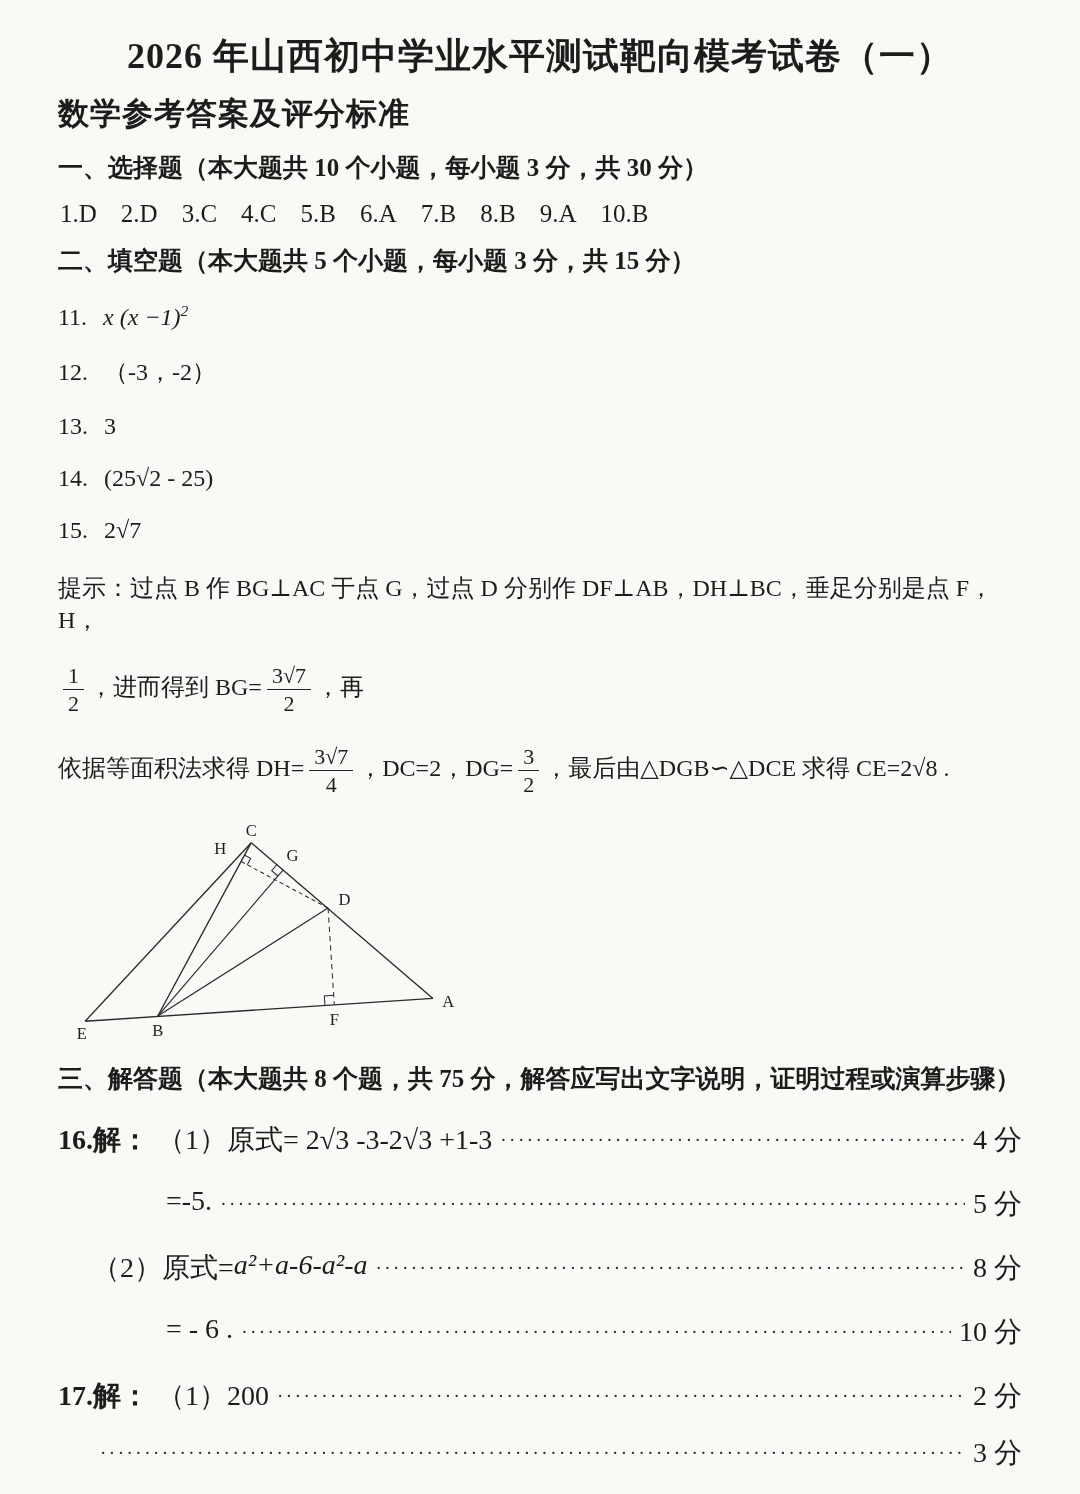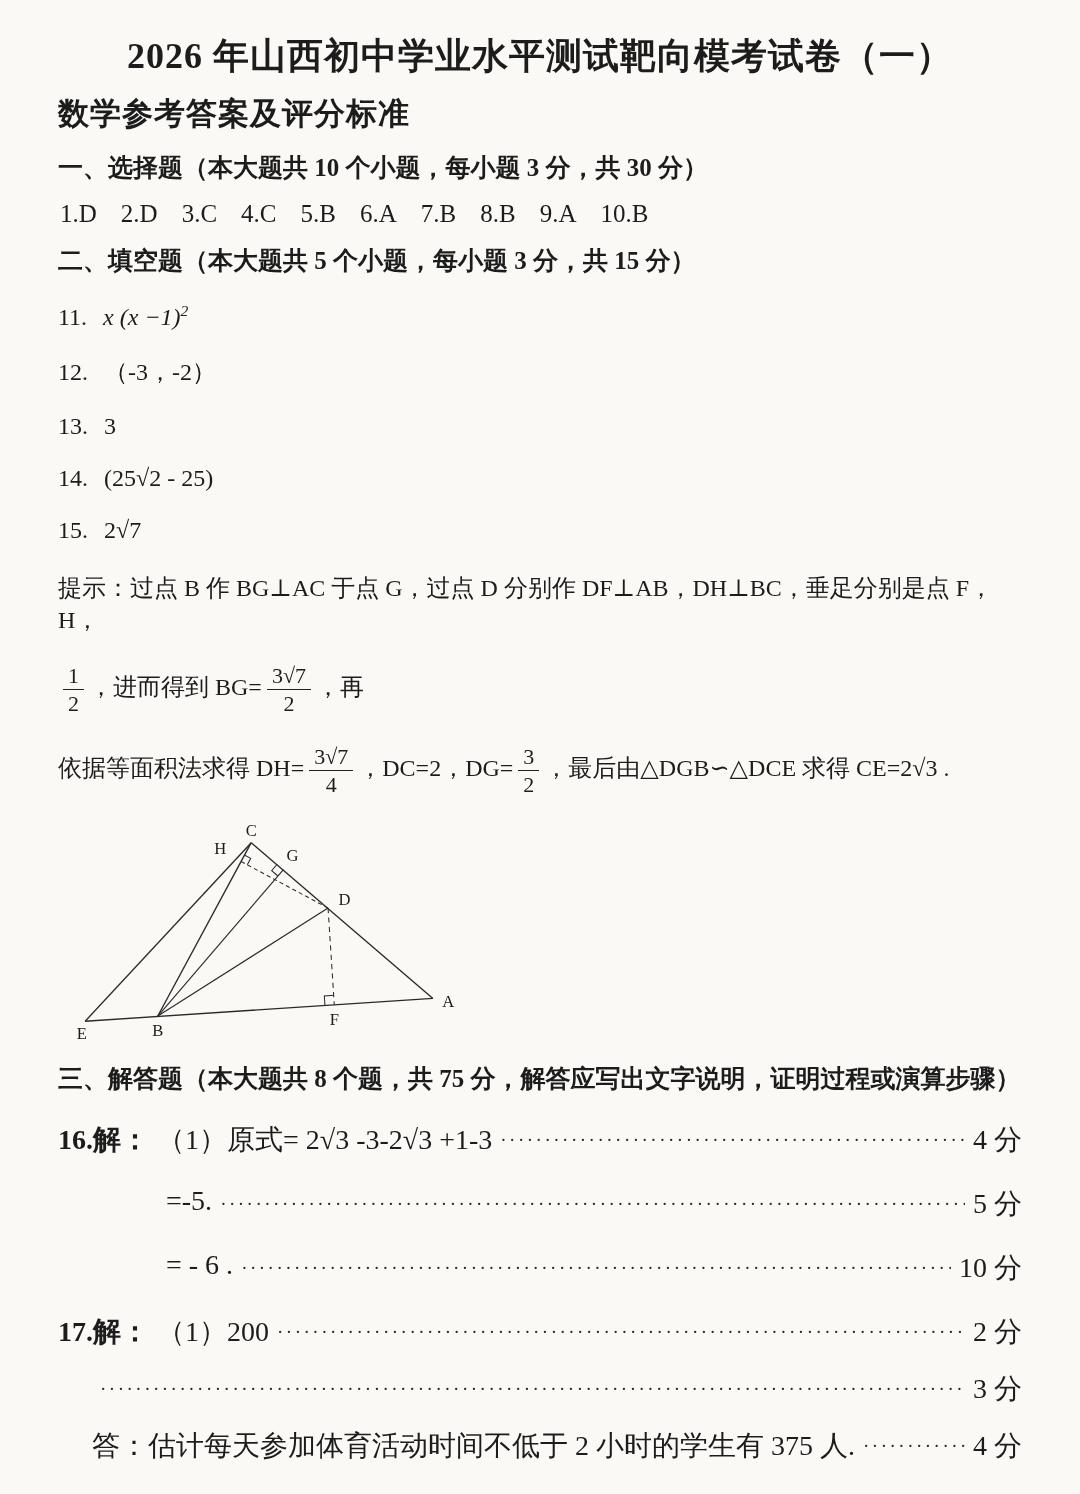--- a/index.html
+++ b/index.html
@@ -157,21 +157,21 @@
           <span class="den">2</span>
         </span><span>，再</span>
     </div>
     <div class="hint-line">
       <span>依据等面积法求得 DH=</span><span class="frac">
           <span class="num">3√7</span>
           <span class="den">4</span>
         </span><span>，DC=2，DG=</span><span class="frac">
           <span class="num">3</span>
           <span class="den">2</span>
-        </span><span>，最后由△DGB∽△DCE 求得 CE=2√3 .</span>
+        </span><span>，最后由△DGB∽△DCE 求得 CE=2√8 .</span>
     </div>
   </div>
 
   <div class="figure-wrap">
     <svg width="400" height="218" viewBox="0 0 380 210">
 
       <line x1="10" y1="190" x2="345" y2="168" stroke="#2a2a2a" stroke-width="1.3"></line>
       <line x1="80" y1="185" x2="170" y2="18" stroke="#2a2a2a" stroke-width="1.3"></line>
       <line x1="170" y1="18" x2="345" y2="168" stroke="#2a2a2a" stroke-width="1.3"></line>
       <line x1="10" y1="190" x2="170" y2="18" stroke="#2a2a2a" stroke-width="1.3"></line>
@@ -201,20 +201,26 @@
     <span class="pre">16.解：</span>
     <span class="txt">（1）原式= 2√3 -3-2√3 +1-3</span>
     <span class="dots"></span>
     <span class="score">4 分</span>
   </div>
   <div class="srow srow16 ind2">
     <span class="txt">=-5.</span>
     <span class="dots"></span>
     <span class="score">5 分</span>
   </div>
+  <div class="srow srow16 ind1">
+    <span class="txt">（2）原式=</span>
+    <span class="txt math">a²+a-6-a²-a</span>
+    <span class="dots"></span>
+    <span class="score">8 分</span>
+  </div>
   <div class="srow srow16 ind2">
     <span class="txt">= - 6 .</span>
     <span class="dots"></span>
     <span class="score">10 分</span>
   </div>
 
   <div class="srow srow17">
     <span class="pre">17.解：</span>
     <span class="txt">（1）200</span>
     <span class="dots"></span>

